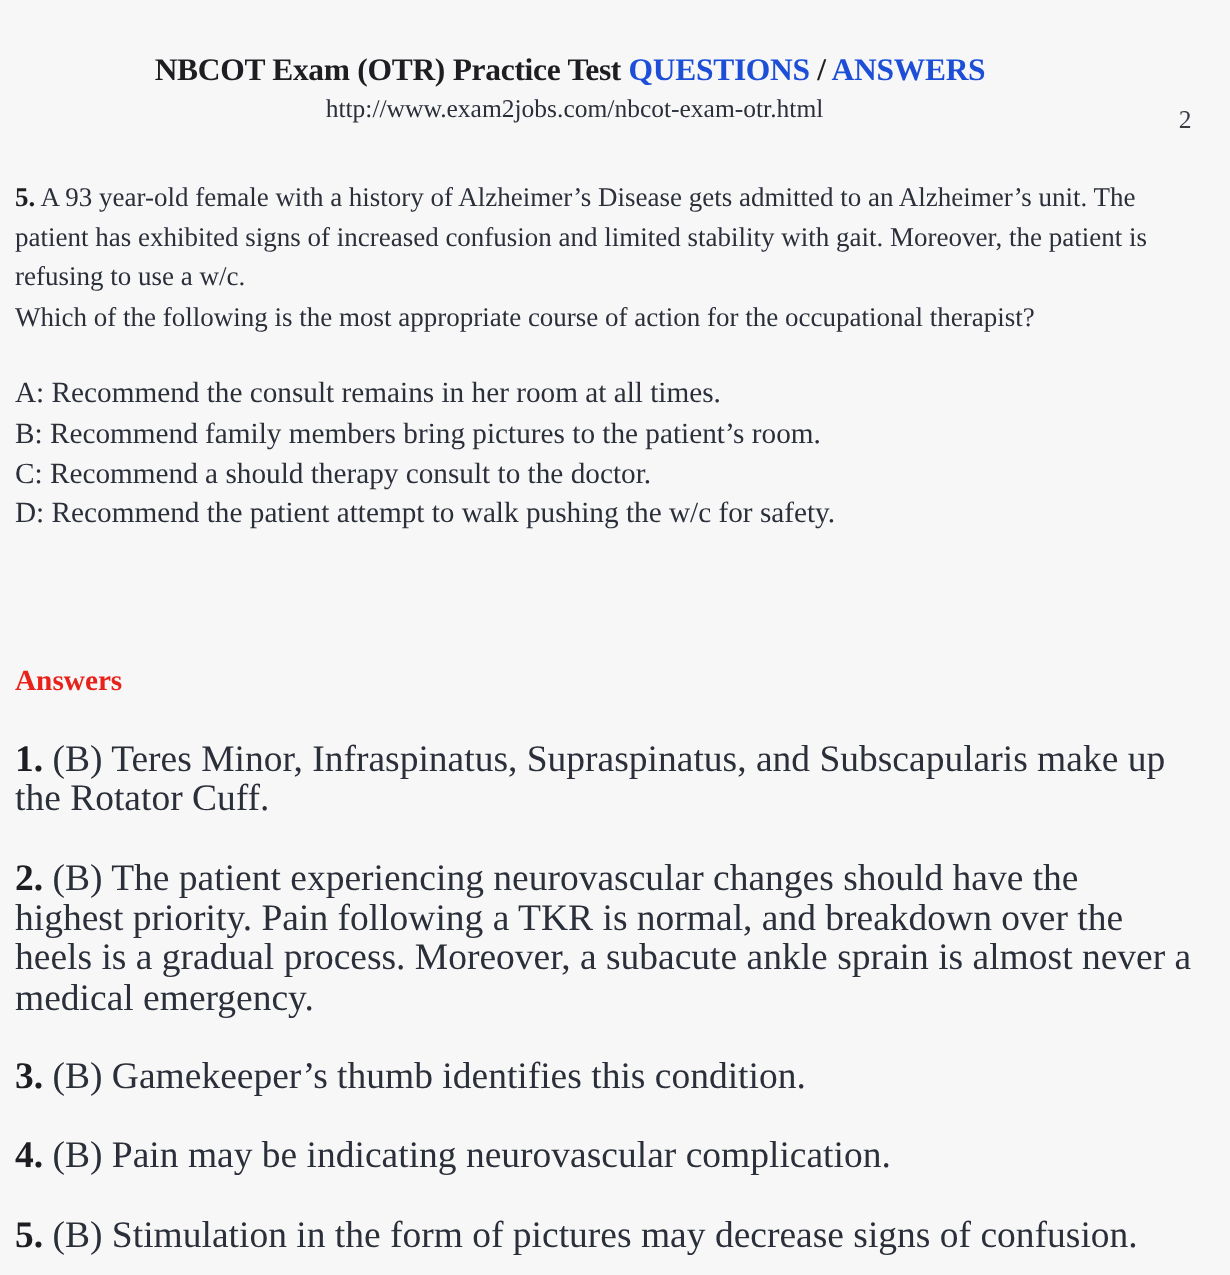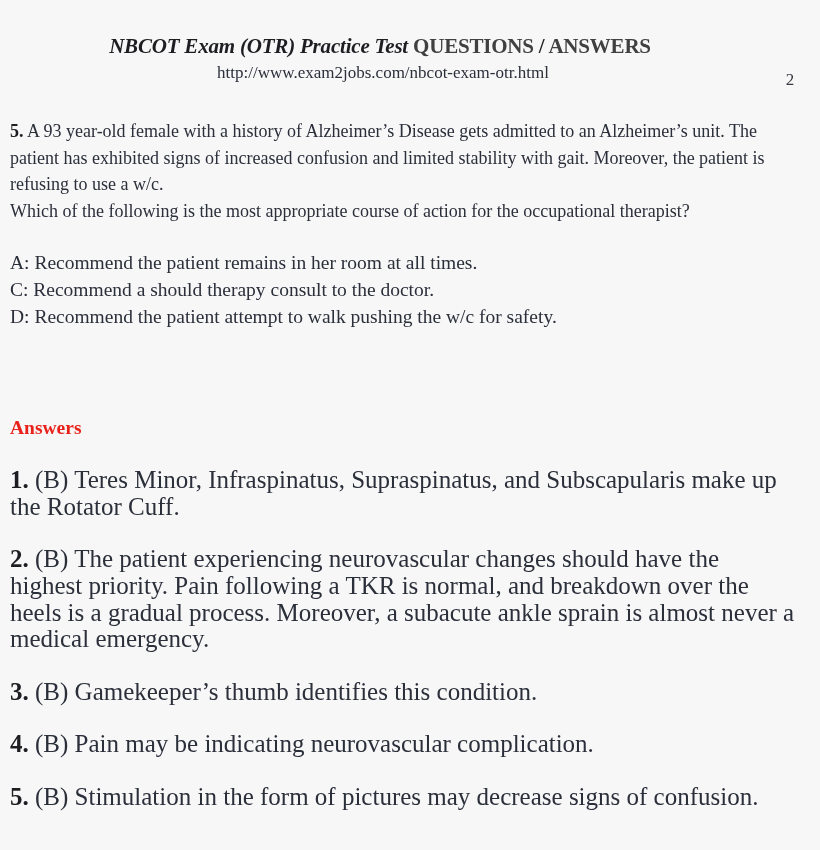--- a/index.html
+++ b/index.html
@@ -34,24 +34,23 @@
     text-align: center;
     padding: 0 60px 0 0;
     font-size: 21px;
     font-weight: bold;
     line-height: 26px;
     letter-spacing: -0.2px;
     white-space: nowrap;
   }
   .title-main {
     color: #1d1d22;
-    font-style: italic;
   }
   .title-accent {
-    color: #404040;
+    color: #1d4ed8;
   }
   .title-sep {
     color: #1d1d22;
   }
   .page-number {
     position: absolute;
     right: 10px;
     top: 36px;
     width: 40px;
     text-align: center;
@@ -142,21 +141,22 @@
     <div class="page-number">2</div>
   </div>
 
   <div class="content">
 
     <div class="para q-stem"><span class="qnum">5.</span><span> A 93 year-old female with a history of Alzheimer’s Disease gets admitted to an Alzheimer’s unit. The patient has exhibited signs of increased confusion and limited stability with gait. Moreover, the patient is refusing to use a w/c.</span></div>
 
     <div class="para q-ask">Which of the following is the most appropriate course of action for the occupational therapist?</div>
 
     <div class="options">
-      <div class="option">A: Recommend the patient remains in her room at all times.</div>
+      <div class="option">A: Recommend the consult remains in her room at all times.</div>
+      <div class="option">B: Recommend family members bring pictures to the patient’s room.</div>
       <div class="option">C: Recommend a should therapy consult to the doctor.</div>
       <div class="option">D: Recommend the patient attempt to walk pushing the w/c for safety.</div>
     </div>
 
     <div class="answers-heading">Answers</div>
 
     <div class="answers-list">
 
       <div class="answer-item"><span class="ans-num">1.</span><span class="ans-choice"> (B) </span><span>Teres Minor, Infraspinatus, Supraspinatus, and Subscapularis make up the Rotator Cuff.</span></div>
 

